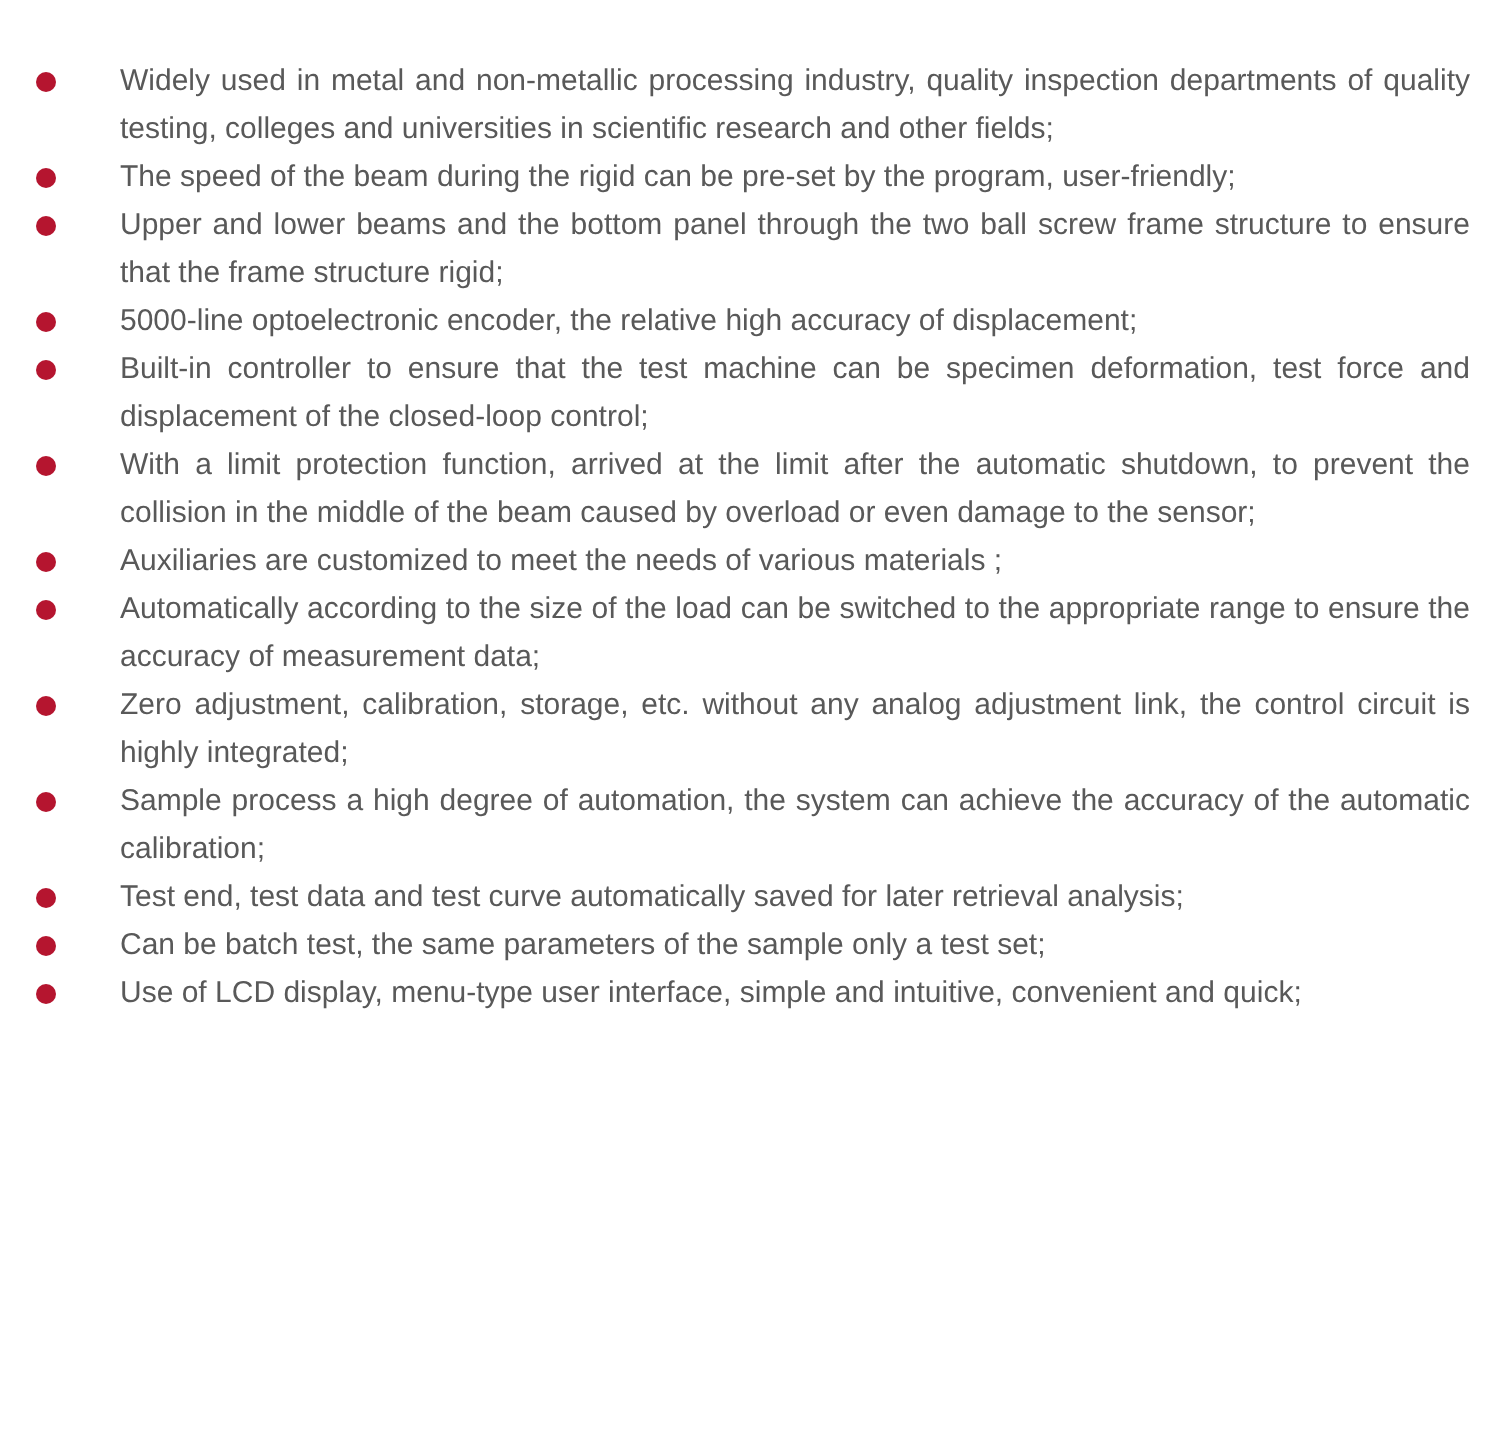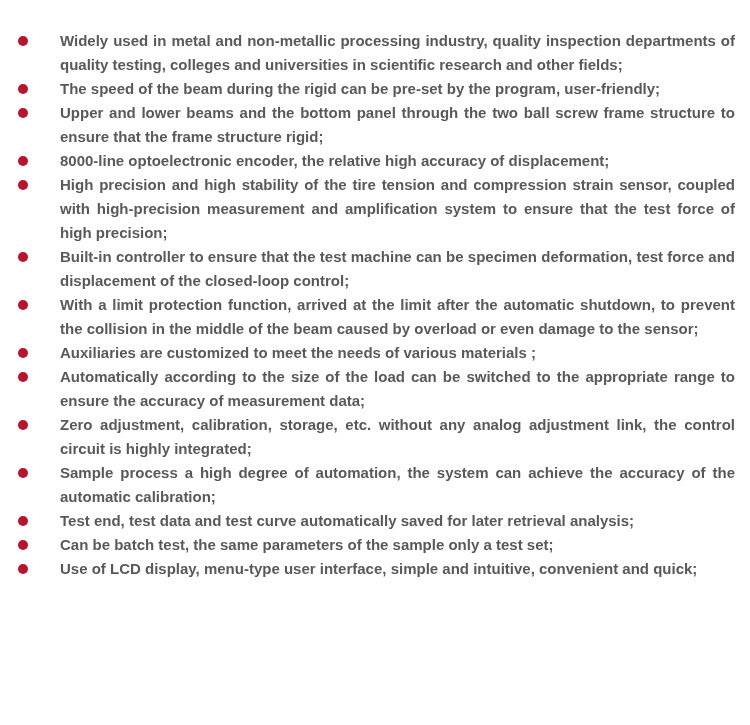--- a/index.html
+++ b/index.html
@@ -23,21 +23,20 @@
     padding: 18px 0 0 17px;
     font-family: "Liberation Serif", serif;
     font-size: 21px;
     font-weight: 700;
     color: #a81c33;
     letter-spacing: 0.2px;
   }
   .features-list {
     margin-top: 29px;
     padding-right: 15px;
-    font-weight: bold;
   }
   .feature-item {
     position: relative;
     padding-left: 60px;
     font-size: 15px;
     line-height: 24px;
     color: #595959;
     text-align: justify;
   }
   .bullet-icon {
@@ -69,27 +68,23 @@
     </div>
 
     <div class="feature-item">
       <span class="bullet-icon"></span>
       <span>Upper and lower beams and the bottom panel through the two ball screw frame structure to ensure that the frame structure rigid;</span>
     </div>
 
 
     <div class="feature-item">
       <span class="bullet-icon"></span>
-      <span>8000-line optoelectronic encoder, the relative high accuracy of displacement;</span>
+      <span>5000-line optoelectronic encoder, the relative high accuracy of displacement;</span>
     </div>
 
-    <div class="feature-item">
-      <span class="bullet-icon"></span>
-      <span>High precision and high stability of the tire tension and compression strain sensor, coupled with high-precision measurement and amplification system to ensure that the test force of high precision;</span>
-    </div>
 
     <div class="feature-item">
       <span class="bullet-icon"></span>
       <span>Built-in controller to ensure that the test machine can be specimen deformation, test force and displacement of the closed-loop control;</span>
     </div>
 
     <div class="feature-item">
       <span class="bullet-icon"></span>
       <span>With a limit protection function, arrived at the limit after the automatic shutdown, to prevent the collision in the middle of the beam caused by overload or even damage to the sensor;</span>
     </div>

